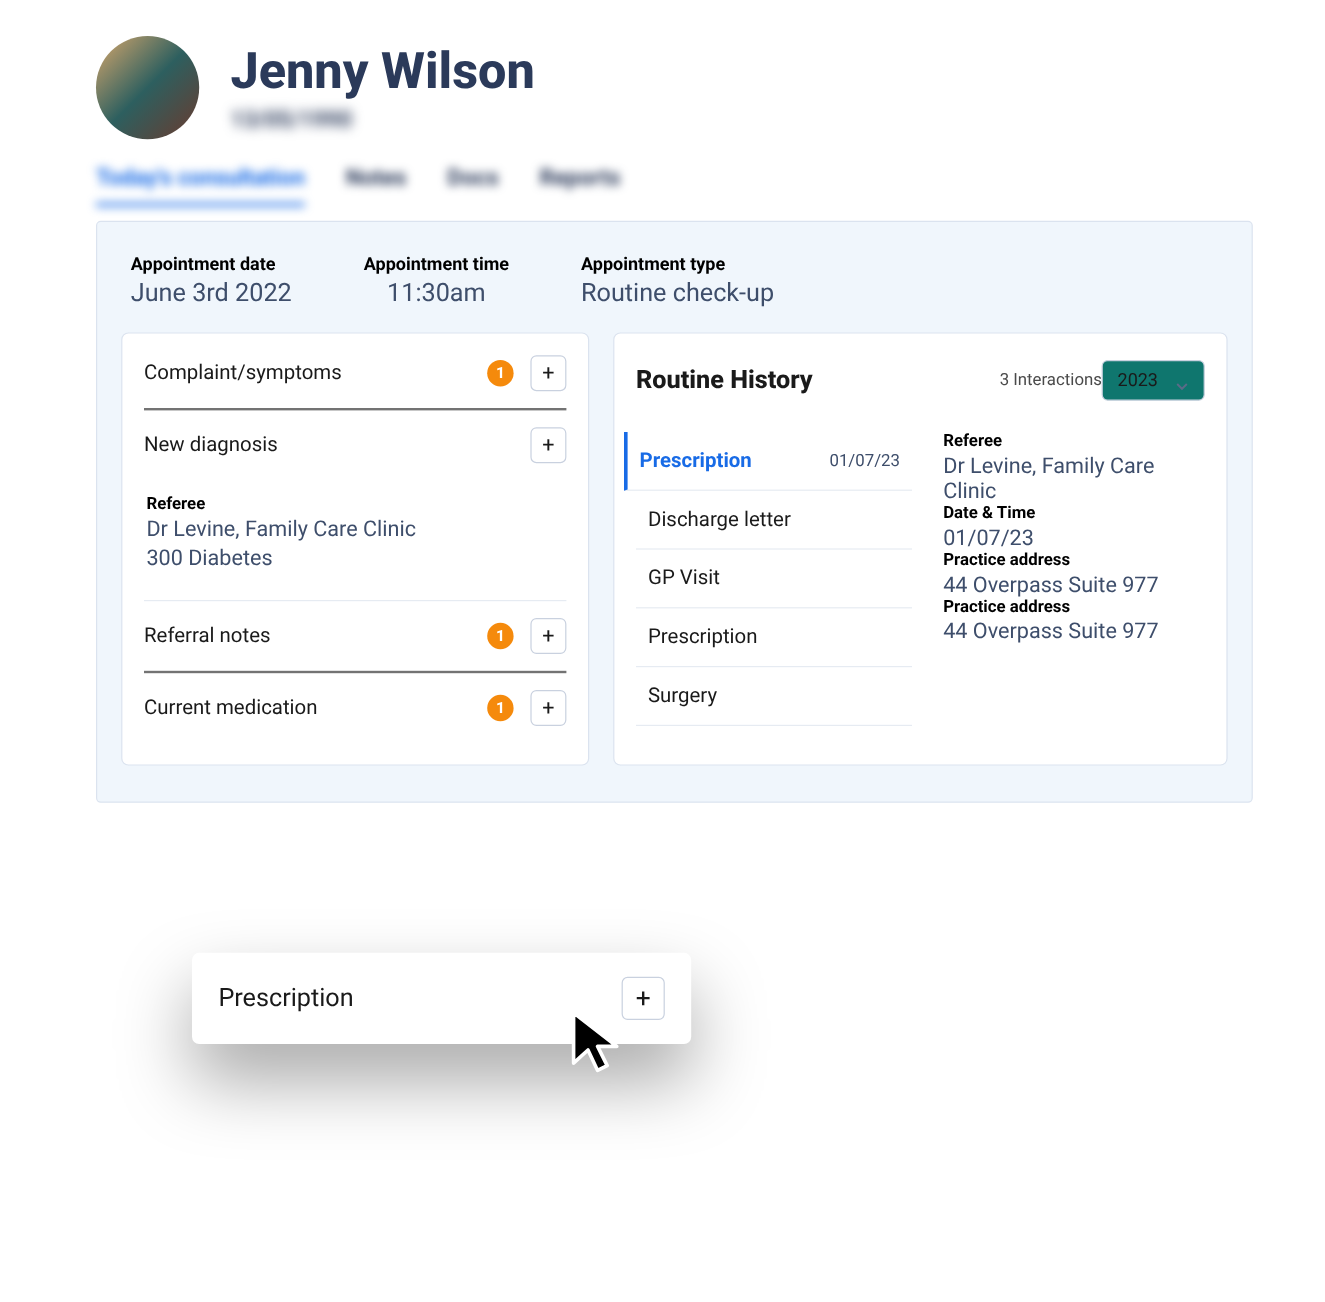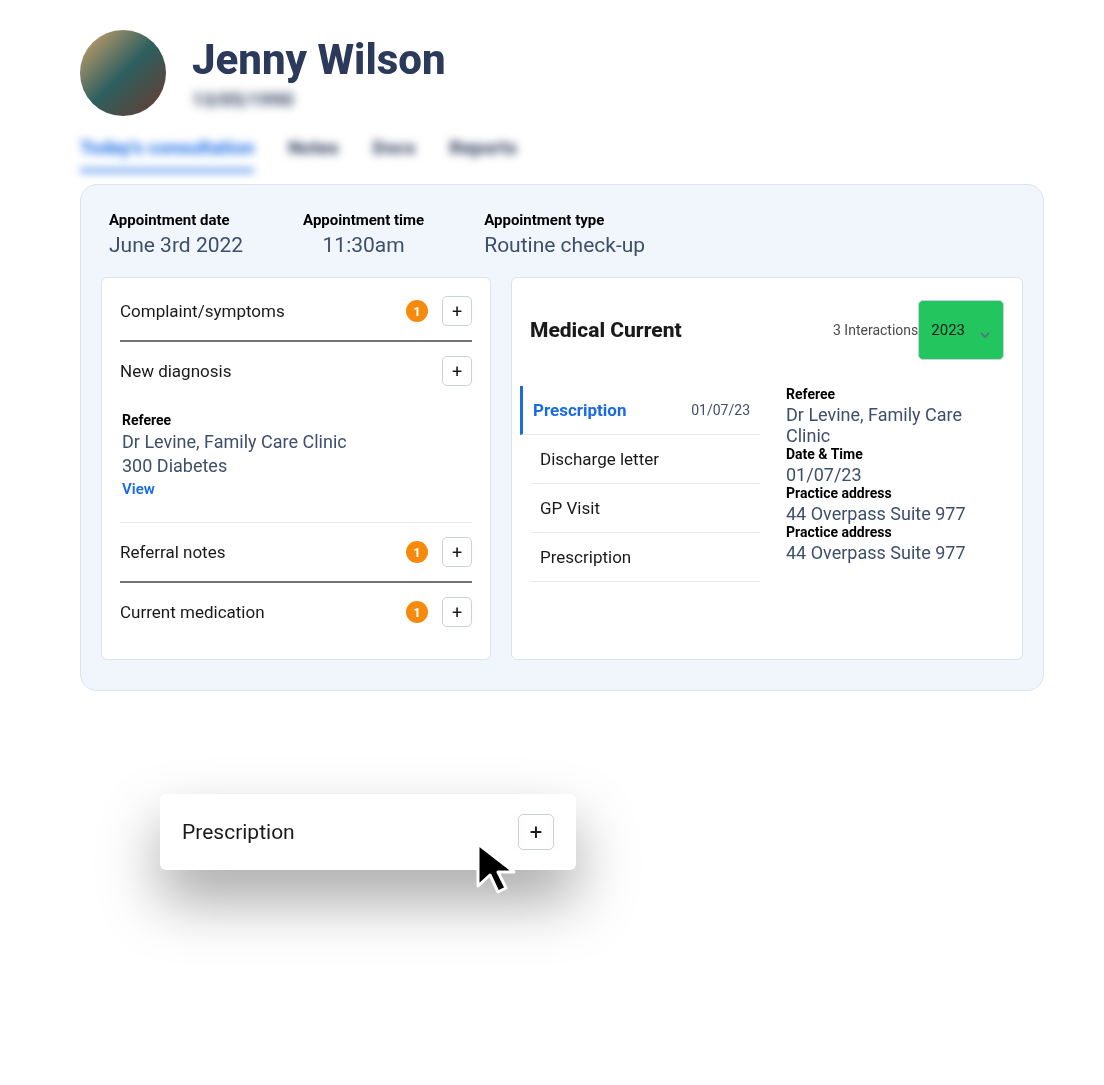--- a/index.html
+++ b/index.html
@@ -45,21 +45,21 @@
     font-weight: 700;
     filter: blur(4px);
   }
   .tab { color: #2b3a5a; padding-bottom: 10px; cursor: pointer; }
   .tab.active { color: #186be6; border-bottom: 3px solid #186be6; }
 
   .panel {
     margin: 12px 60px 0 80px;
     background: #f0f6fc;
     border: 1px solid #dbe3ef;
-    border-radius: 17px;
+    border-radius: 4px;
     padding: 20px 20px 30px 20px;
   }
 
   .appt-row {
     display: flex;
     gap: 60px;
     padding: 6px 8px 20px 8px;
   }
   .appt-block { display: flex; flex-direction: column; gap: 4px; }
   .appt-label { font-size: 15px; font-weight: 700; color: #000; }
@@ -110,22 +110,22 @@
   .history-header {
     display: flex; align-items: center; justify-content: space-between;
     padding: 8px 0 14px 0;
   }
   .history-title { font-size: 21px; font-weight: 800; color: #1a1a1a; }
   .history-controls { display: flex; align-items: center; }
   .interactions { font-size: 14px; color: #4a4a4a; }
   .year-select {
     display: flex; align-items: flex-end; gap: 14px;
     border: 1px solid #c9d1df; border-radius: 5px;
-    padding: 20px 12px; font-size: 15px; cursor: pointer;
-    background: #22c55e;
+    padding: 7px 12px; font-size: 15px; cursor: pointer;
+    background: #0f766e;
   }
   .chev-down { width: 12px; height: 12px; display:inline-block; }
 
   .history-body { display: flex; gap: 26px; padding-top: 12px; }
   .history-list { flex: 0 0 230px; }
   .history-item {
     padding: 14px 10px;
     border-bottom: 1px solid #e6ebf2;
     display: flex; justify-content: space-between; align-items: center;
     font-size: 17px; color: #1a1a1a;
@@ -218,21 +218,20 @@
           <span class="add-btn">
             <span>+</span>
           </span>
         </span>
       </div>
 
       <div class="detail-block" style="border-bottom:1px solid #e6ebf2; padding-bottom:24px;">
         <div class="detail-label" style="margin-top:0">Referee</div>
         <div class="detail-value">Dr Levine, Family Care Clinic</div>
         <div class="detail-value">300 Diabetes</div>
-        <div class="link">View</div>
       </div>
 
       <div class="section-row">
         <span class="section-title">Referral notes</span>
         <span class="section-right">
           <span class="badge">1</span>
           <span class="add-btn">
             <span>+</span>
           </span>
         </span>
@@ -246,21 +245,21 @@
             <span>+</span>
           </span>
         </span>
       </div>
 
     </div>
 
     <div class="card right">
 
       <div class="history-header">
-        <div class="history-title">Medical Current</div>
+        <div class="history-title">Routine History</div>
         <div class="history-controls">
           <span class="interactions">3 Interactions</span>
           <div class="year-select">
             <span>2023</span>
             <span class="chev-down">
               <svg viewBox="0 0 12 12" width="12" height="12">
                   <path d="M2 4 L6 8 L10 4" fill="none" stroke="#5a6b87" stroke-width="1.6"></path>
                 </svg>
             </span>
           </div>
@@ -274,20 +273,23 @@
             <span class="history-item-date">01/07/23</span>
           </div>
           <div class="history-item">
             <span>Discharge letter</span>
           </div>
           <div class="history-item">
             <span>GP Visit</span>
           </div>
           <div class="history-item">
             <span>Prescription</span>
+          </div>
+          <div class="history-item">
+            <span>Surgery</span>
           </div>
         </div>
 
         <div class="history-detail">
           <div class="hd-label hd-first">Referee</div>
           <div class="hd-value">Dr Levine, Family Care Clinic</div>
           <div class="hd-label">Date &amp; Time</div>
           <div class="hd-value">01/07/23</div>
           <div class="hd-label">Practice address</div>
           <div class="hd-value">44 Overpass Suite 977</div>

